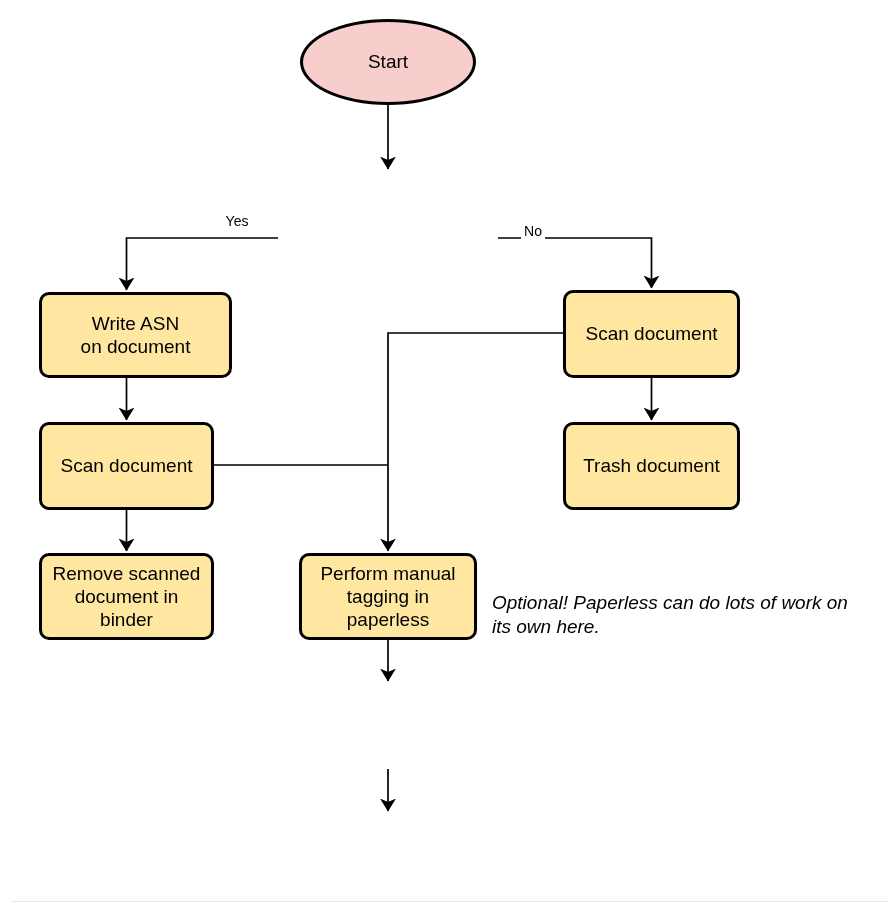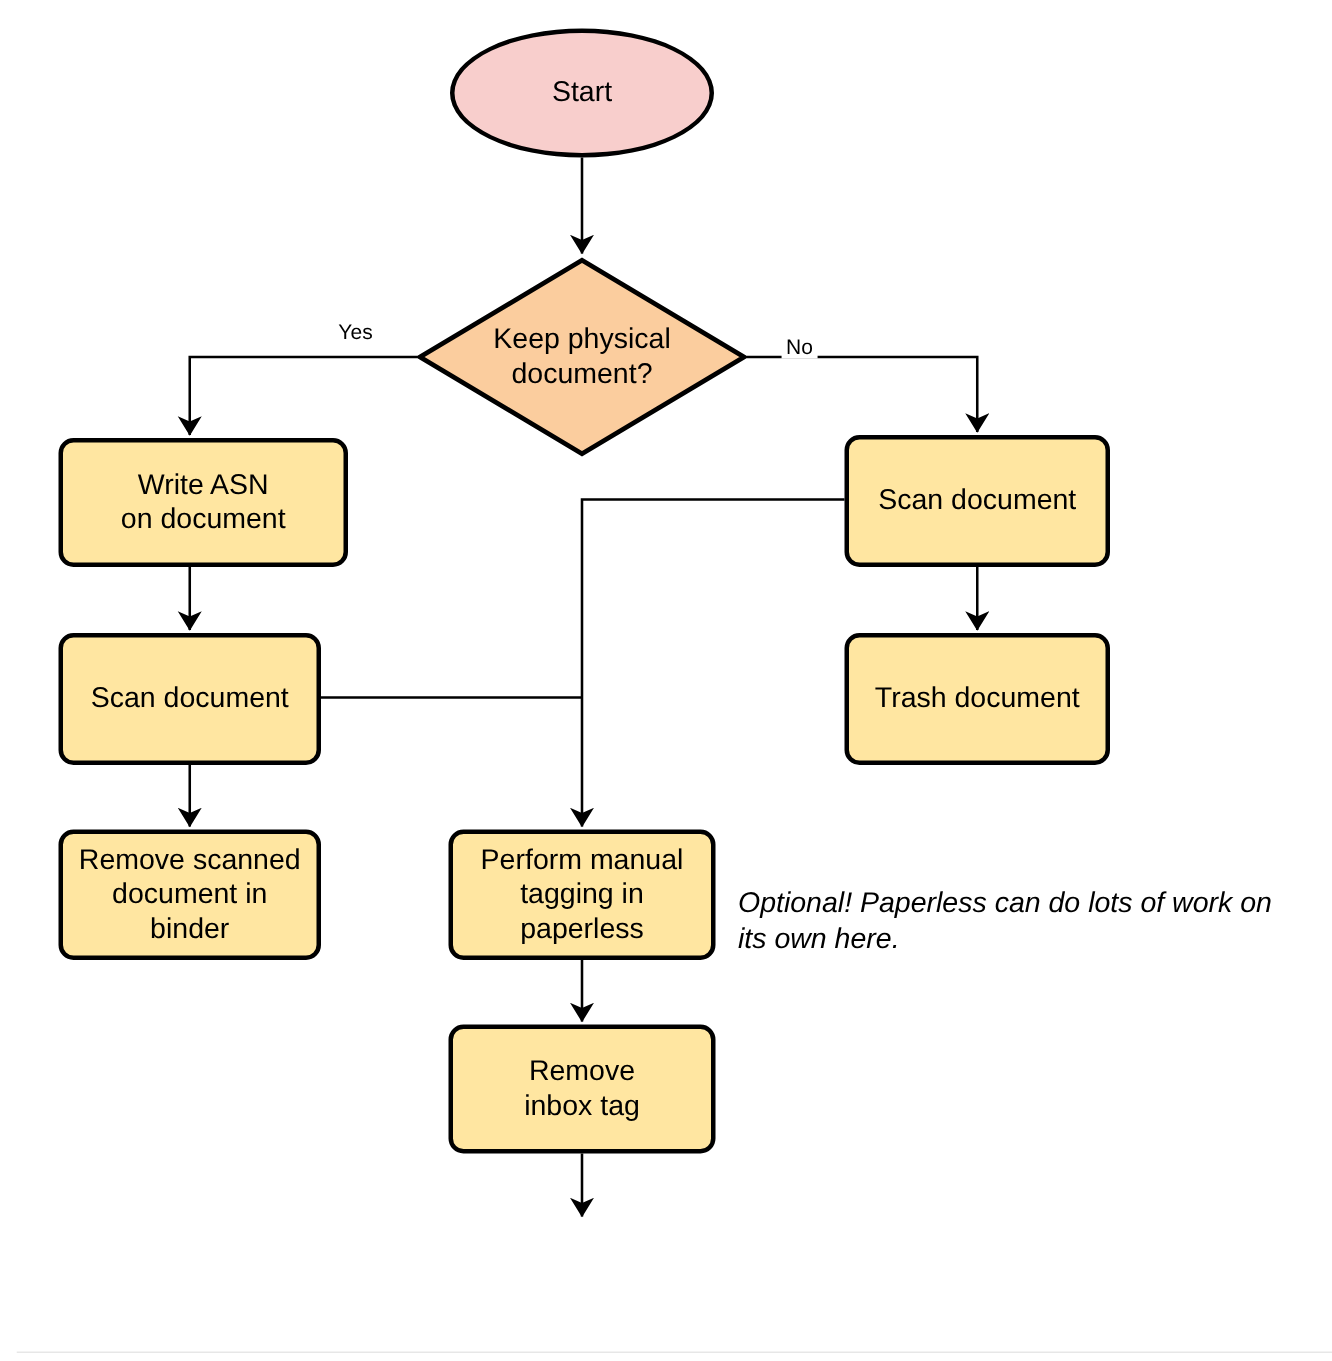--- a/index.html
+++ b/index.html
@@ -107,27 +107,20 @@
     <path d="M552,333 L377,333 L377,551" marker-end="url(#arrow)"></path>
     <path d="M203,465 L377,465"></path>
     <path d="M377,640 L377,681" marker-end="url(#arrow)"></path>
     <path d="M377,769 L377,811" marker-end="url(#arrow)"></path>
   </svg>
 
   <div class="node terminal" style="left:289px; top:19px; width:176px; height:86px;">
     <span class="node-label">Start</span>
   </div>
 
-  <div class="node decision" style="left:266px; top:171px; width:222px; height:134px;">
-    <svg class="shape" viewBox="0 0 222 134">
-      <polygon points="111,2.5 219,67 111,131.5 3,67" fill="#fbcd9e" stroke="#000000" stroke-width="3.2"></polygon>
-    </svg>
-    <span class="node-label">Keep physical
-document?</span>
-  </div>
 
   <div class="node process" style="left:28px; top:292px; width:193px; height:86px;">
     <span class="node-label">Write ASN
 on document</span>
   </div>
 
   <div class="node process" style="left:28px; top:422px; width:175px; height:88px;">
     <span class="node-label">Scan document</span>
   </div>
 
@@ -144,24 +137,20 @@
   <div class="node process" style="left:288px; top:553px; width:178px; height:87px;">
     <span class="node-label">Perform manual
 tagging in
 paperless</span>
   </div>
 
   <div class="node process" style="left:552px; top:422px; width:177px; height:88px;">
     <span class="node-label">Trash document</span>
   </div>
 
-  <div class="node process" style="left:288px; top:683px; width:178px; height:86px;">
-    <span class="node-label">Remove
-inbox tag</span>
-  </div>
 
 
   <span class="edge-label" style="left:226px; top:221px;">Yes</span>
   <span class="edge-label" style="left:522px; top:231px;">No</span>
 
   <div class="annotation">Optional! Paperless can do lots of work on
 its own here.</div>
 
   <div class="bottom-hairline"></div>
 </div>

